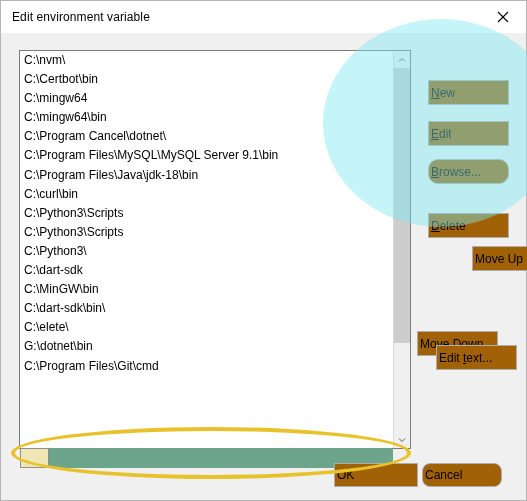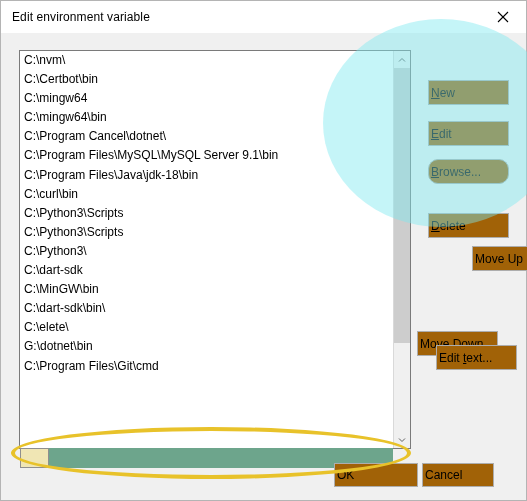--- a/index.html
+++ b/index.html
@@ -140,21 +140,21 @@
   .btn u { text-decoration: underline; }
   .btn-new    { left: 427px; top: 47px; }
   .btn-edit   { left: 427px; top: 88px; }
   .btn-browse { left: 427px; top: 126px; border-radius: 10px; }
   .btn-delete { left: 427px; top: 180px; }
   .btn-moveup { left: 427px; top: 213px; margin-left: 44px; }
   .btn-movedn { left: 416px; top: 257px; margin-top: 41px; }
   .btn-edittext { left: 427px; top: 312px; margin-left: 8px; }
 
   .btn-ok     { left: 333px; top: 430px; width: 84px; height: 24px; }
-  .btn-cancel { left: 421px; top: 430px; width: 72px; height: 24px; }
+  .btn-cancel { left: 421px; top: 430px; width: 80px; height: 24px; border-radius: 8px; }
 
   
   .edit-row {
     position: absolute;
     left: 19px;
     top: 415px;
     width: 373px;
     height: 20px;
   }
   .edit-cell-left {

